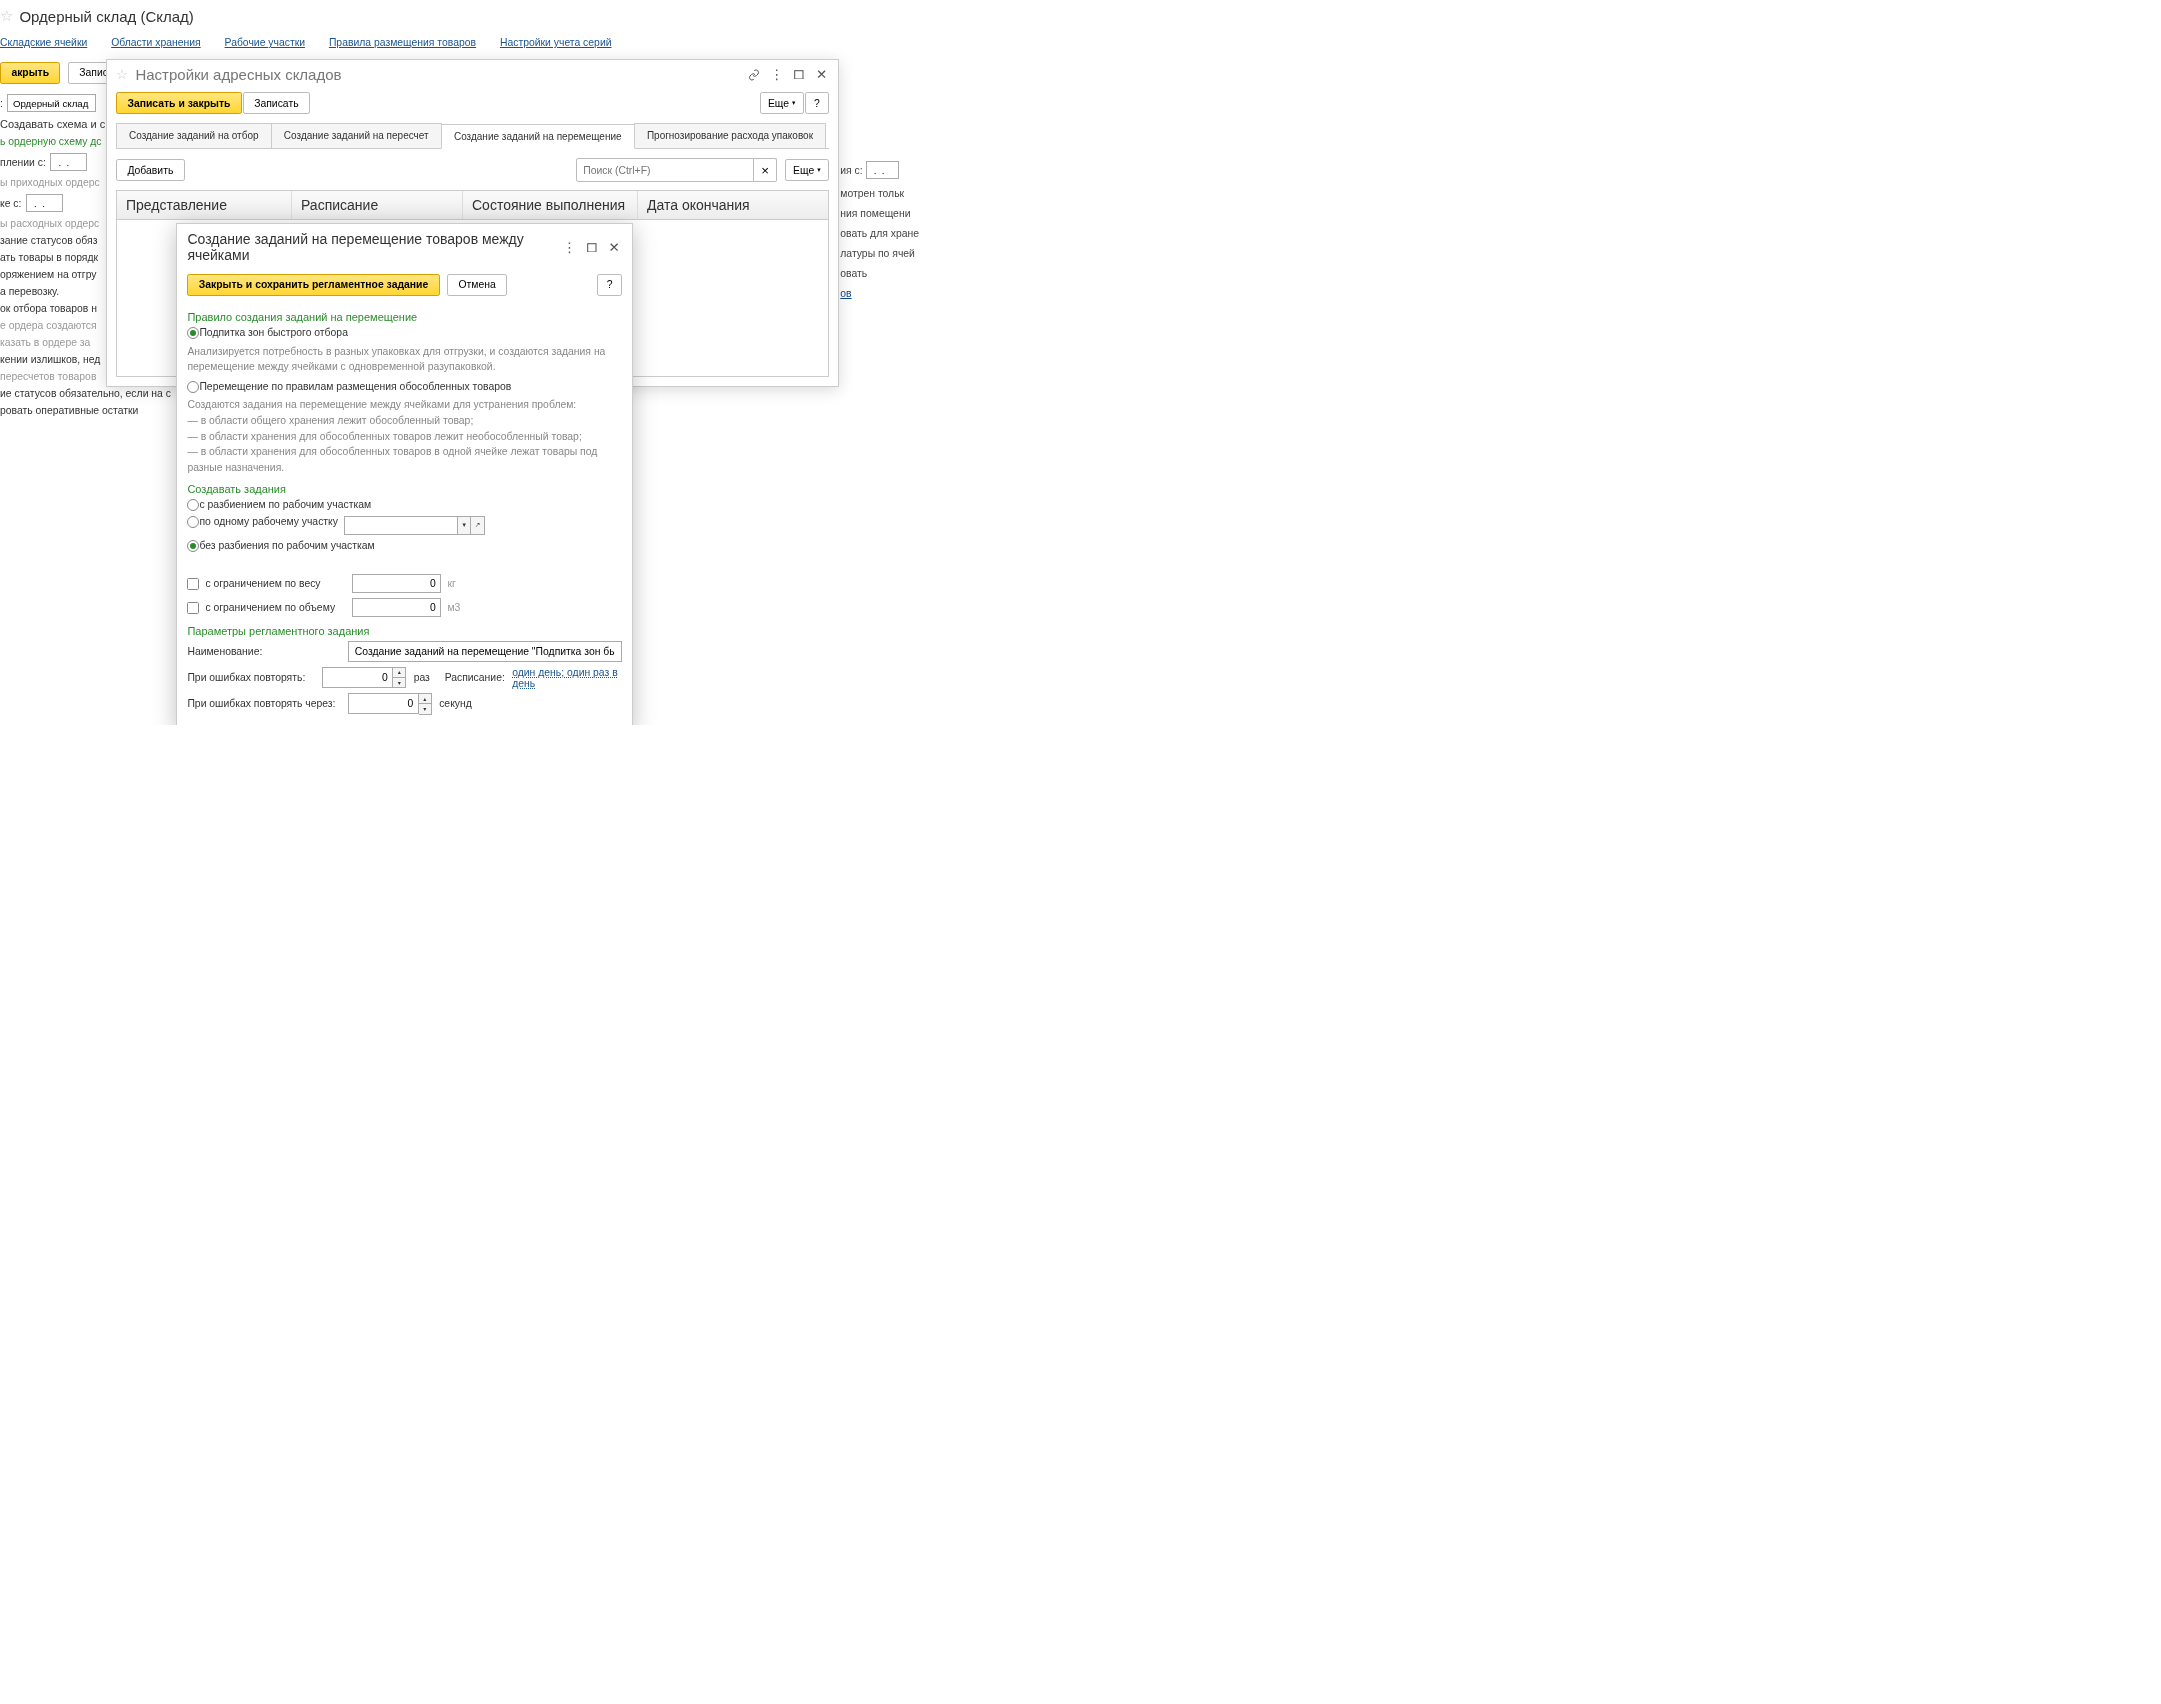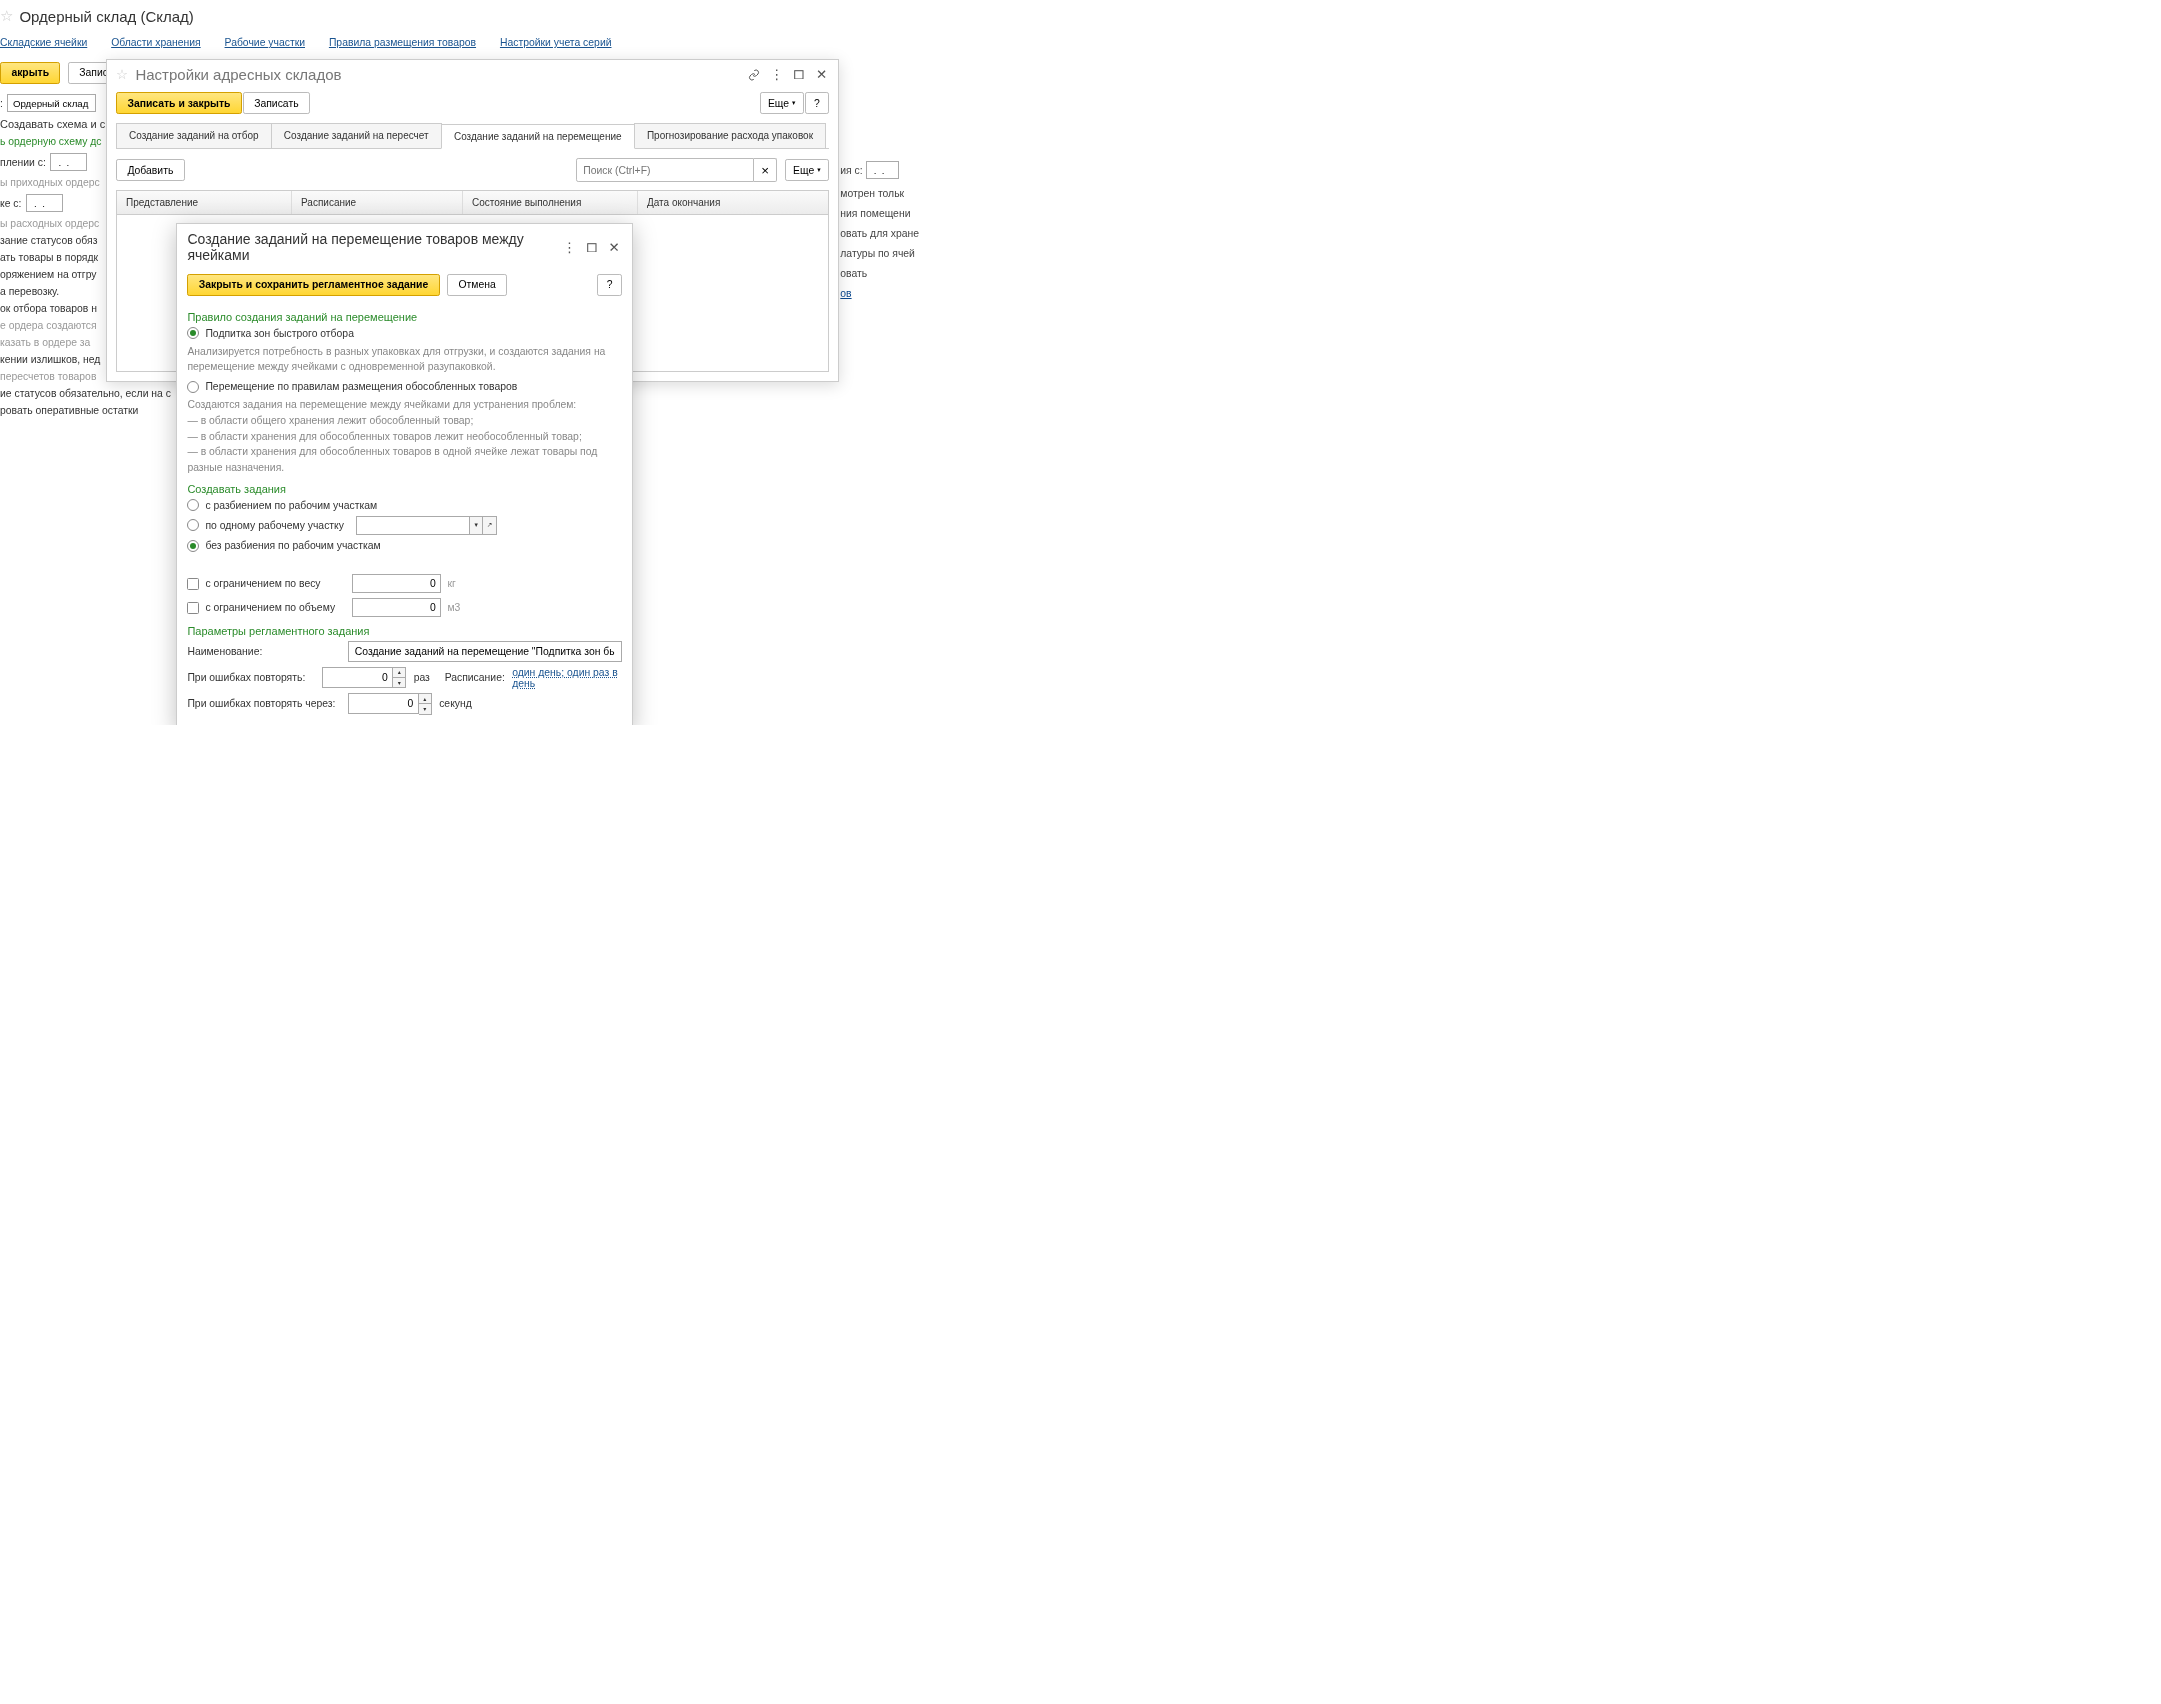--- a/index.html
+++ b/index.html
@@ -42,32 +42,32 @@
 .mid-tab { padding: 6px 12px; border: 0.7px solid #ccc; border-bottom: none; background: #f5f5f5; cursor: pointer; font-size: 10px; margin-right: -0.7px; }
 .mid-tab.active { background: #fff; border-bottom: 0.7px solid #fff; position: relative; top: 0.7px; }
 
 .mid-subbar { padding: 9px 9px 7.4px 9px; display: flex; gap: 7.4px; align-items: center; }
 .search-box { flex: 1; display: flex; }
 .search-input { flex: 1; border: 0.7px solid #bbb; padding: 3.7px 6px; font-size: 10.4px; color: #999; border-radius: 2.2px 0 0 2.2px; }
 .search-clear { border: 0.7px solid #bbb; border-left: none; padding: 3.7px 7.4px; background: #fff; cursor: pointer; border-radius: 0 2.2px 2.2px 0; }
 
 .mid-table { margin: 0 9px 9px 9px; border: 0.7px solid #ccc; }
 .mid-thead { display: flex; background: linear-gradient(#fafafa, #ececec); border-bottom: 0.7px solid #ccc; }
-.mid-th { padding: 6px 9px; border-right: 0.7px solid #ddd; font-size: 10px; color: #333; }
+.mid-th { padding: 6px 9px; border-right: 0.7px solid #ddd; font-size: 14px; color: #333; }
 .mid-tbody { height: 156px; background: #fff; }
 
 
 .inner-dialog { position: absolute; left: 176px; top: 223px; width: 457px; background: #fff; border: 0.7px solid #ccc; box-shadow: 0 4.5px 22px rgba(0,0,0,0.25); }
 .inner-titlebar { display: flex; align-items: center; padding: 7.4px 10.4px; gap: 7.4px; }
 .inner-title { font-size: 14px; color: #333; flex: 1; }
 .inner-toolbar { padding: 3px 10.4px 7.4px 10.4px; display: flex; gap: 7.4px; align-items: center; }
 .inner-body { padding: 0 10.4px 10.4px 10.4px; }
 
 .section-heading { color: #2a8b2a; font-size: 11px; margin: 7.4px 0 4.5px 0; }
-.radio-row { display: flex; align-items: center; gap: 6px; margin: 4.5px 0; }
+.radio-row { display: flex; align-items: flex-start; margin: 4.5px 0; }
 .radio { width: 12px; height: 12px; border: 0.7px solid #888; border-radius: 50%; display: inline-flex; align-items: center; justify-content: center; }
 .radio.checked::after { content: ""; width: 6px; height: 6px; background: #2a8b2a; border-radius: 50%; }
 .radio-label { font-size: 10.4px; }
 .desc-text { color: #888; font-size: 10.4px; line-height: 1.5; margin: 3px 0 6px 0; }
 .checkbox { width: 12px; height: 12px; border: 0.7px solid #888; border-radius: 1.5px; }
 
 .inline-input-row { display: flex; align-items: center; gap: 6px; margin: 4.5px 0; }
 .num-input { width: 89px; border: 0.7px solid #aaa; padding: 3px 4.5px; text-align: right; font-size: 10.4px; height: 19.4px; }
 .unit { color: #999; font-size: 10.4px; }
 

